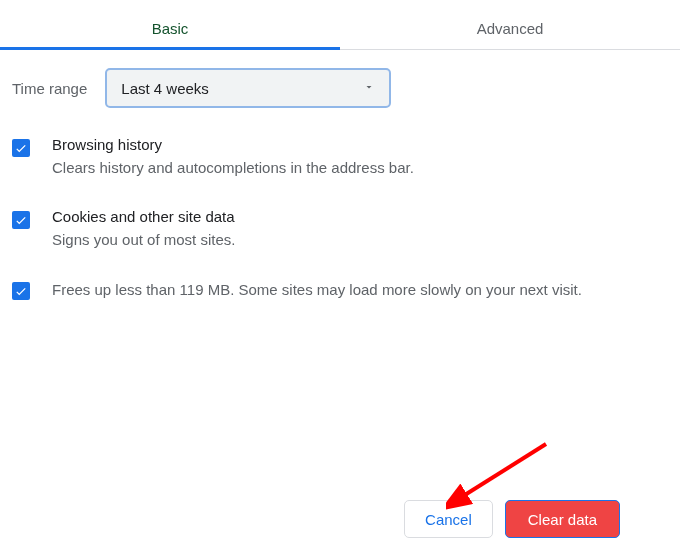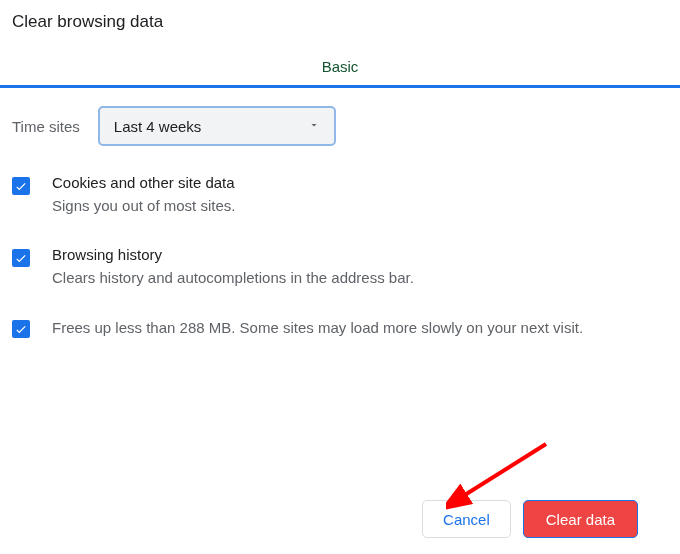--- a/index.html
+++ b/index.html
@@ -52,21 +52,21 @@
     display: flex;
     align-items: center;
     gap: 18px;
     margin-bottom: 28px;
   }
   .time-label {
     font-size: 15px;
     color: #5f6368;
   }
   .select {
-    width: 238px;
+    width: 286px;
     height: 40px;
     border: 2px solid #91b7e8;
     border-radius: 5px;
     background: #f1f3f4;
     display: flex;
     align-items: center;
     justify-content: space-between;
     padding: 0 14px;
     cursor: pointer;
   }
@@ -107,21 +107,21 @@
     color: #202124;
     margin-bottom: 4px;
   }
   .option-desc {
     font-size: 15px;
     color: #5f6368;
     line-height: 1.5;
   }
   .footer {
     position: absolute;
-    right: 42px;
+    right: 60px;
     bottom: 16px;
     display: flex;
     gap: 12px;
   }
   .btn {
     height: 38px;
     padding: 0 20px;
     border-radius: 5px;
     font-size: 15px;
     font-weight: 500;
@@ -145,74 +145,76 @@
     position: absolute;
     right: 124px;
     bottom: 44px;
     pointer-events: none;
   }
 </style>
 </head>
 <body>
 
 <div class="dialog">
-  <div class="dialog-title">Clear browsing data</div>
 
   <div class="tabs">
     <div class="tab active">
       <span>Basic</span>
     </div>
+    <div class="tab">
+      <span>Advanced</span>
+    </div>
   </div>
 
   <div class="body">
 
     <div class="time-row">
-      <span class="time-label">Time sites</span>
+      <span class="time-label">Time range</span>
       <div class="select">
         <span class="select-value">Last 4 weeks</span>
         <span class="select-caret">
           <svg width="12" height="12" viewBox="0 0 24 24">
               <path fill="#5f6368" d="M7 10l5 5 5-5z"></path>
             </svg>
         </span>
       </div>
     </div>
 
     <div class="option-row">
       <div class="checkbox">
         <svg viewBox="0 0 24 24">
             <path fill="#fff" d="M9 16.2l-3.5-3.5L4 14.2 9 19.2 20 8.2l-1.5-1.5z"></path>
           </svg>
       </div>
       <div class="option-text">
-        <div class="option-title">Cookies and other site data</div>
-        <div class="option-desc">Signs you out of most sites.</div>
+        <div class="option-title">Browsing history</div>
+        <div class="option-desc">Clears history and autocompletions in the address bar.</div>
       </div>
     </div>
 
     <div class="option-row">
       <div class="checkbox">
         <svg viewBox="0 0 24 24">
             <path fill="#fff" d="M9 16.2l-3.5-3.5L4 14.2 9 19.2 20 8.2l-1.5-1.5z"></path>
           </svg>
       </div>
       <div class="option-text">
-        <div class="option-title">Browsing history</div>
-        <div class="option-desc">Clears history and autocompletions in the address bar.</div>
+        <div class="option-title">Cookies and other site data</div>
+        <div class="option-desc">Signs you out of most sites.</div>
       </div>
     </div>
 
     <div class="option-row">
       <div class="checkbox">
         <svg viewBox="0 0 24 24">
             <path fill="#fff" d="M9 16.2l-3.5-3.5L4 14.2 9 19.2 20 8.2l-1.5-1.5z"></path>
           </svg>
       </div>
       <div class="option-text">
-        <div class="option-desc">Frees up less than 288 MB. Some sites may load more slowly on your next visit.</div>
+        <div class="option-desc">Frees up less than 119 MB. Some sites may load more slowly on your next visit.</div>
       </div>
     </div>
 
   </div>
 
   <div class="footer">
     <div class="btn btn-cancel">
       <span>Cancel</span>
     </div>
     <div class="btn btn-primary">

